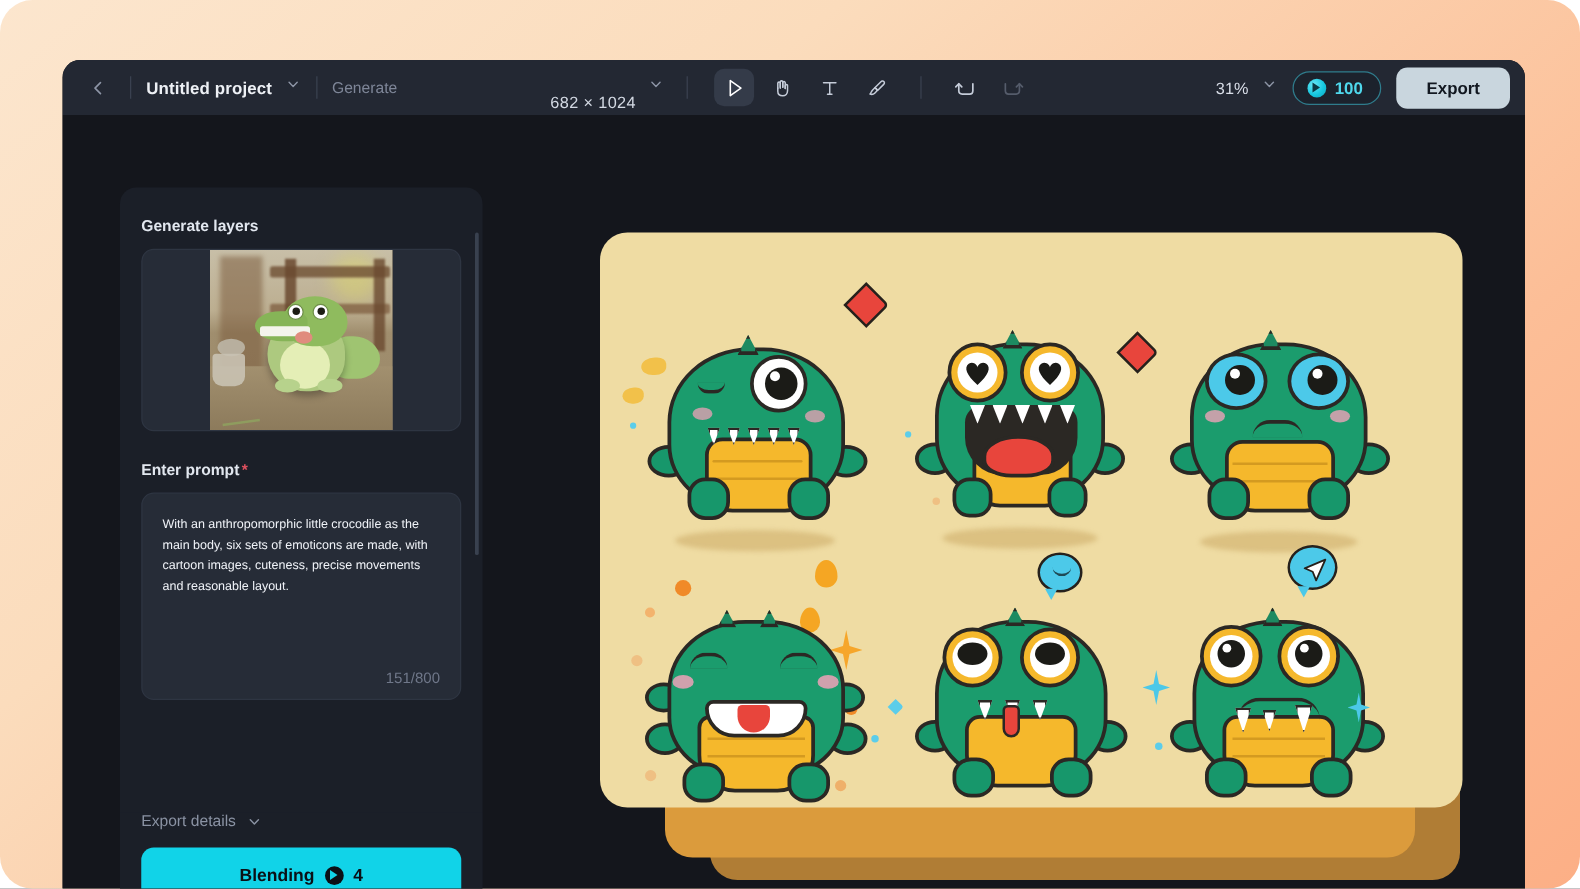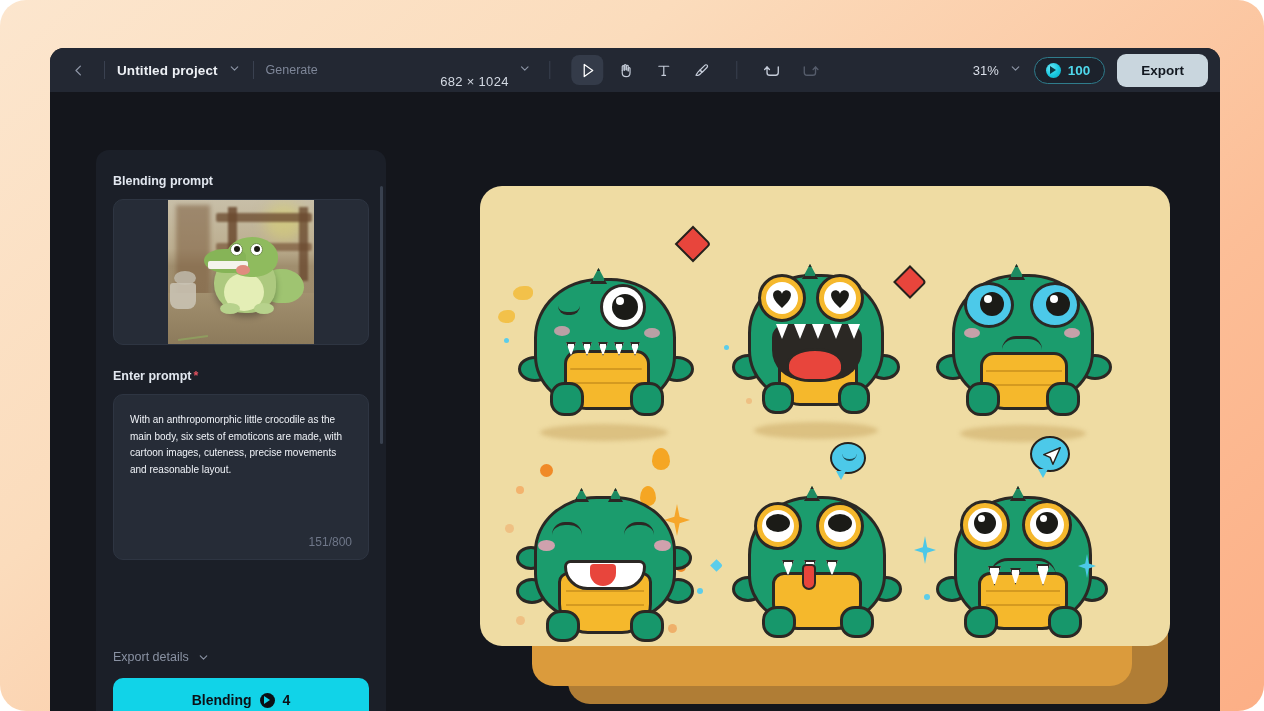--- a/index.html
+++ b/index.html
@@ -483,21 +483,21 @@
       </div>
     </div>
 
     <div id="body-area">
 
       <div id="sidebar">
 
 
         <div id="panel-scroll">
 
-          <div class="sec-label">Blending prompt</div>
+          <div class="sec-label">Generate layers</div>
 
           <div id="blend-box">
             <div id="ref-thumb">
               <div class="ph-bg"></div>
               <div class="ph-glow"></div>
               <div class="ph-blur-l"></div>
               <div class="ph-rail"></div>
               <div class="ph-rail2"></div>
               <div class="ph-post"></div>
               <div class="ph-post2"></div>

